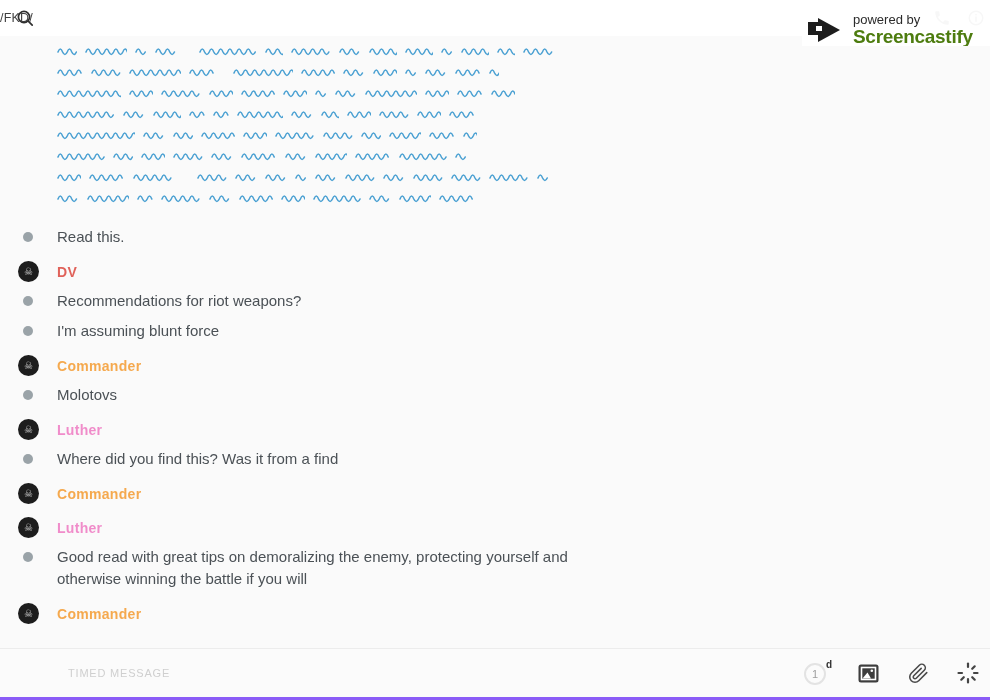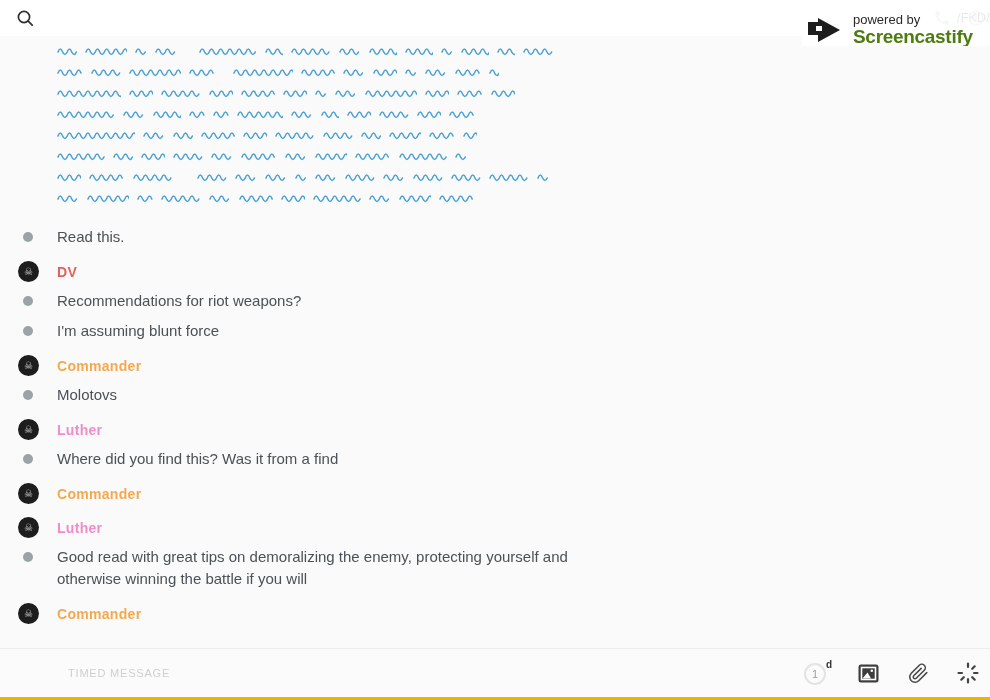--- a/index.html
+++ b/index.html
@@ -9,21 +9,21 @@
     background:#fafafa; position:relative;
   }
 
   
   .header {
     position:absolute; top:0; left:0; width:990px; height:36px;
     background:#ffffff; display:flex; align-items:center; z-index:5;
   }
   .search-btn { margin-left:14px; width:22px; height:22px; display:flex; align-items:center; justify-content:center; cursor:pointer; }
   .header-title {
-    position:absolute; left:0; right:0; text-align:right;
+    position:absolute; left:0; right:0; text-align:left;
     font-size:12.5px; color:#3f3f3f; letter-spacing:.2px;
   }
   .header-right { position:absolute; right:2px; top:6px; display:flex; gap:10px; align-items:center; }
 
   
   .watermark {
     position:absolute; top:0; right:0; width:188px; height:46px;
     background:rgba(255,255,255,.88); z-index:10;
     display:flex; align-items:flex-end; padding-left:6px; overflow:hidden;
   }
@@ -60,21 +60,21 @@
   }
   .msg-text {
     margin-left:57px; max-width:555px; font-size:15px; line-height:22px;
     color:#4b5156;
   }
 
   
   .composer {
     position:absolute; left:0; bottom:0; width:990px; height:52px;
     background:#fbfbfb; border-top:1px solid #ececec;
-    border-bottom:3px solid #eab308;
+    border-bottom:3px solid #8b5cf6;
     display:flex; align-items:center; z-index:6;
   }
   .composer-input {
     flex:1; border:none; outline:none; background:transparent;
     margin-left:68px; font-size:11px; letter-spacing:.8px; color:#555;
     font-family:"Liberation Sans","DejaVu Sans",sans-serif;
   }
   .composer-input::placeholder { color:#cfcfcf; opacity:1; }
   .composer-icons { display:flex; align-items:center; gap:26px; margin-right:10px; }
   .timer-badge { position:relative; width:26px; height:26px; cursor:pointer; }

